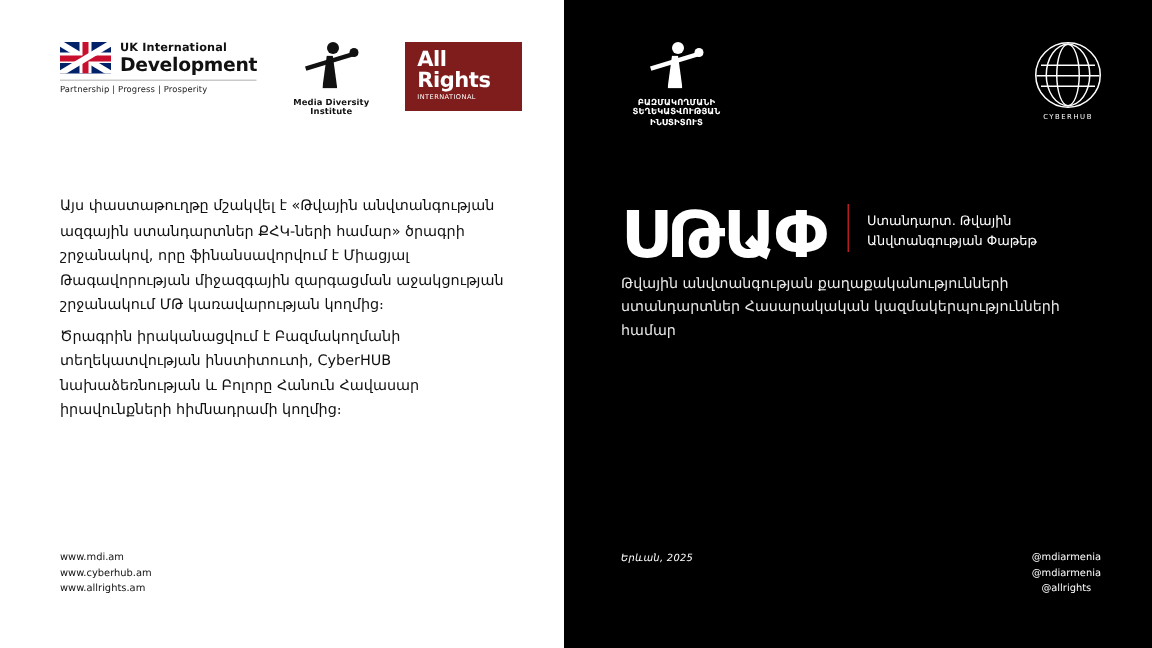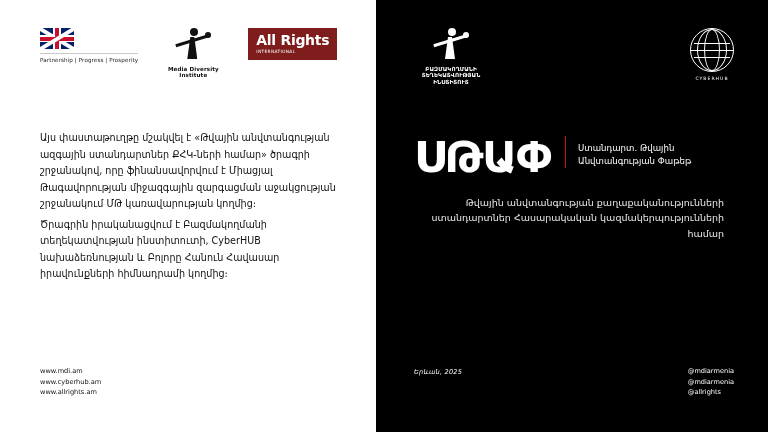--- a/index.html
+++ b/index.html
@@ -106,51 +106,54 @@
   .title-block { margin-top:46px; display:flex; align-items:flex-start; gap:14px; }
   .big-title {
     font-size:43px; font-weight:700; letter-spacing:-1px; line-height:1;
     white-space:nowrap;
   }
   .title-side {
     border-left:1px solid #b91c1c; padding-left:12px;
     font-size:8.6px; line-height:1.5; padding-top:6px;
   }
   .subtitle {
-    margin-top:16px; font-size:9.5px; line-height:1.62; color:#e9e9e9;
+    margin-top:3px; font-size:9.5px; line-height:1.62; color:#e9e9e9;
     max-width:310px;
-    text-align:right;
   }
 
   .right-footer-left {
     position:absolute; left:38px; bottom:56px;
     font-size:6.6px; color:#ffffff; letter-spacing:.2px;font-style:italic;
   }
   .right-footer-right {
     position:absolute; right:34px; bottom:34px;
-    font-size:6.6px; line-height:1.62; color:#ffffff; text-align:left;
+    font-size:6.6px; line-height:1.62; color:#ffffff; text-align:center;
   }
 </style>
 </head>
 <body>
 
 <div class="slide">
 
   <div class="left">
 
     <div class="logos">
 
       <div class="uk-logo">
         <div class="uk-top">
           <div class="uk-flag">
             <div class="uk-cross-h"></div>
             <div class="uk-cross-v"></div>
             <div class="uk-cross-h2"></div>
             <div class="uk-cross-v2"></div>
           </div>
+          <div class="uk-words">
+            <div class="l1">UK International</div>
+            <div class="l2">Development</div>
+          </div>
         </div>
         <div class="uk-sub">Partnership  |  Progress  |  Prosperity</div>
       </div>
 
       <div class="mdi-logo">
         <div class="mdi-mark">
           <div class="head"></div>
           <div class="body"></div>
           <div class="arm"></div>
           <div class="dot"></div>

